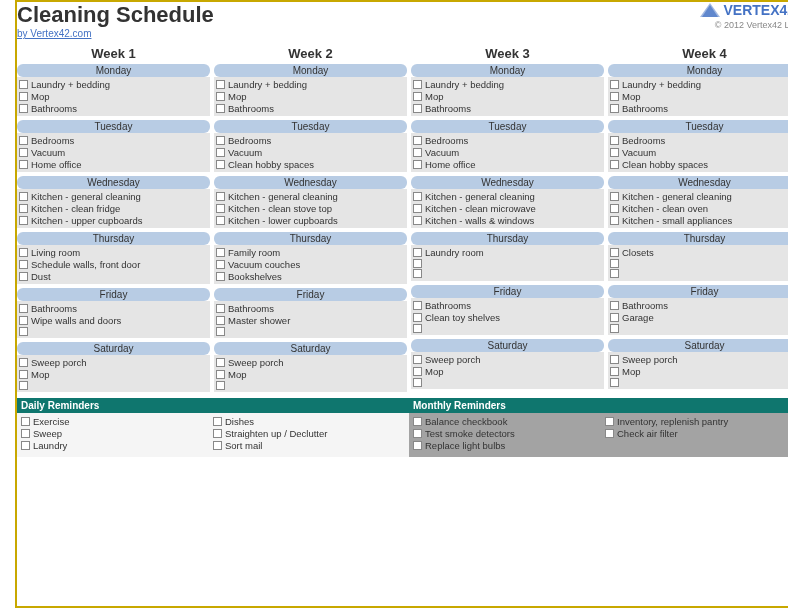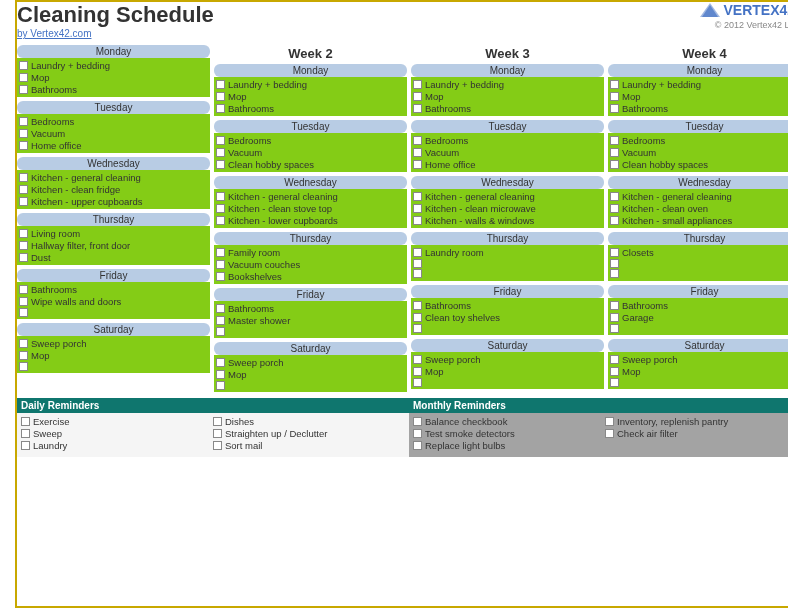--- a/index.html
+++ b/index.html
@@ -86,21 +86,21 @@
     }
     .day-header {
       background: #b8cce4;
       color: #333;
       text-align: center;
       font-size: 10px;
       padding: 1px 2px;
       border-radius: 6px;
     }
     .day-tasks {
-      background: #84cc16;
+      background: #e5e5e5;
       padding: 1px 2px;
       min-height: 36px;
     }
     .task-item {
       display: flex;
       align-items: center;
       gap: 3px;
       margin: 1px 0;
       font-size: 9.5px;
     }
@@ -155,20 +155,21 @@
         <span class="logo-text">
           <span>VERTEX42</span><span style="font-size:8px;vertical-align:super;">®</span>
         </span>
       </div>
       <div class="copyright">© 2012 Vertex42 LLC</div>
     </div>
   </div>
 
   <div class="grid" id="weeks-grid">
   <div class="week-col">
+        <div class="week-header">Week 1</div>
         <div class="day-section">
           <div class="day-header">Monday</div>
           <div class="day-tasks">
             <div class="task-item">
               <div class="checkbox"></div>
               <span class="task-text">Laundry + bedding</span>
             </div>
             <div class="task-item">
               <div class="checkbox"></div>
               <span class="task-text">Mop</span>
@@ -215,21 +216,21 @@
         </div>
         <div class="day-section">
           <div class="day-header">Thursday</div>
           <div class="day-tasks">
             <div class="task-item">
               <div class="checkbox"></div>
               <span class="task-text">Living room</span>
             </div>
             <div class="task-item">
               <div class="checkbox"></div>
-              <span class="task-text">Hallway filter, front door</span>
+              <span class="task-text">Schedule walls, front door</span>
             </div>
             <div class="task-item">
               <div class="checkbox"></div>
               <span class="task-text">Dust</span>
             </div>
           </div>
         </div>
         <div class="day-section">
           <div class="day-header">Friday</div>
           <div class="day-tasks">

